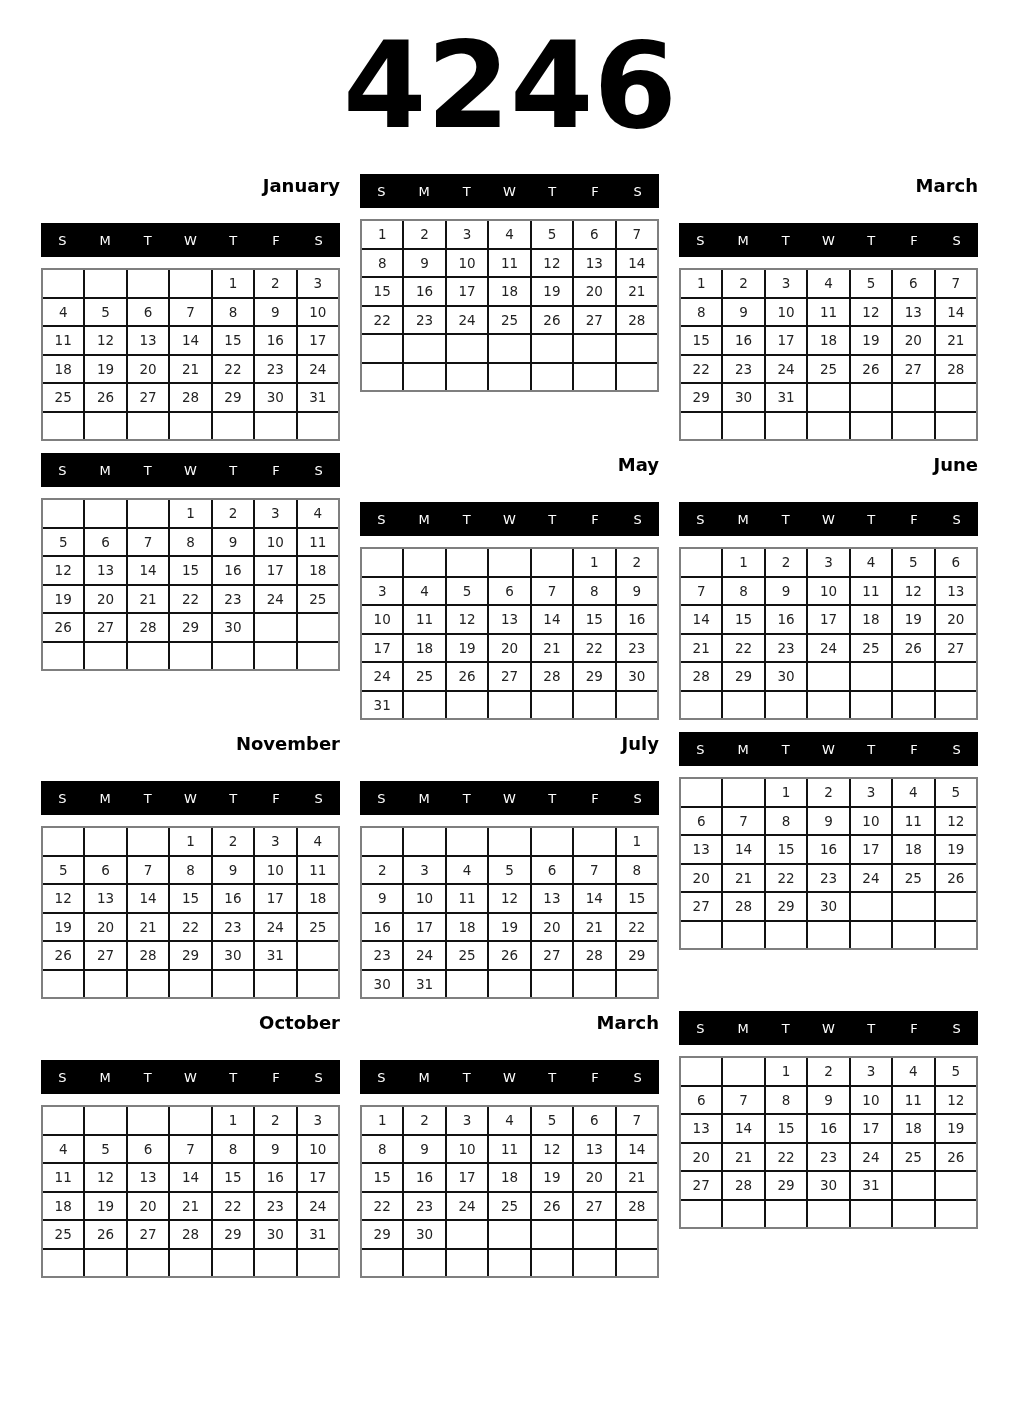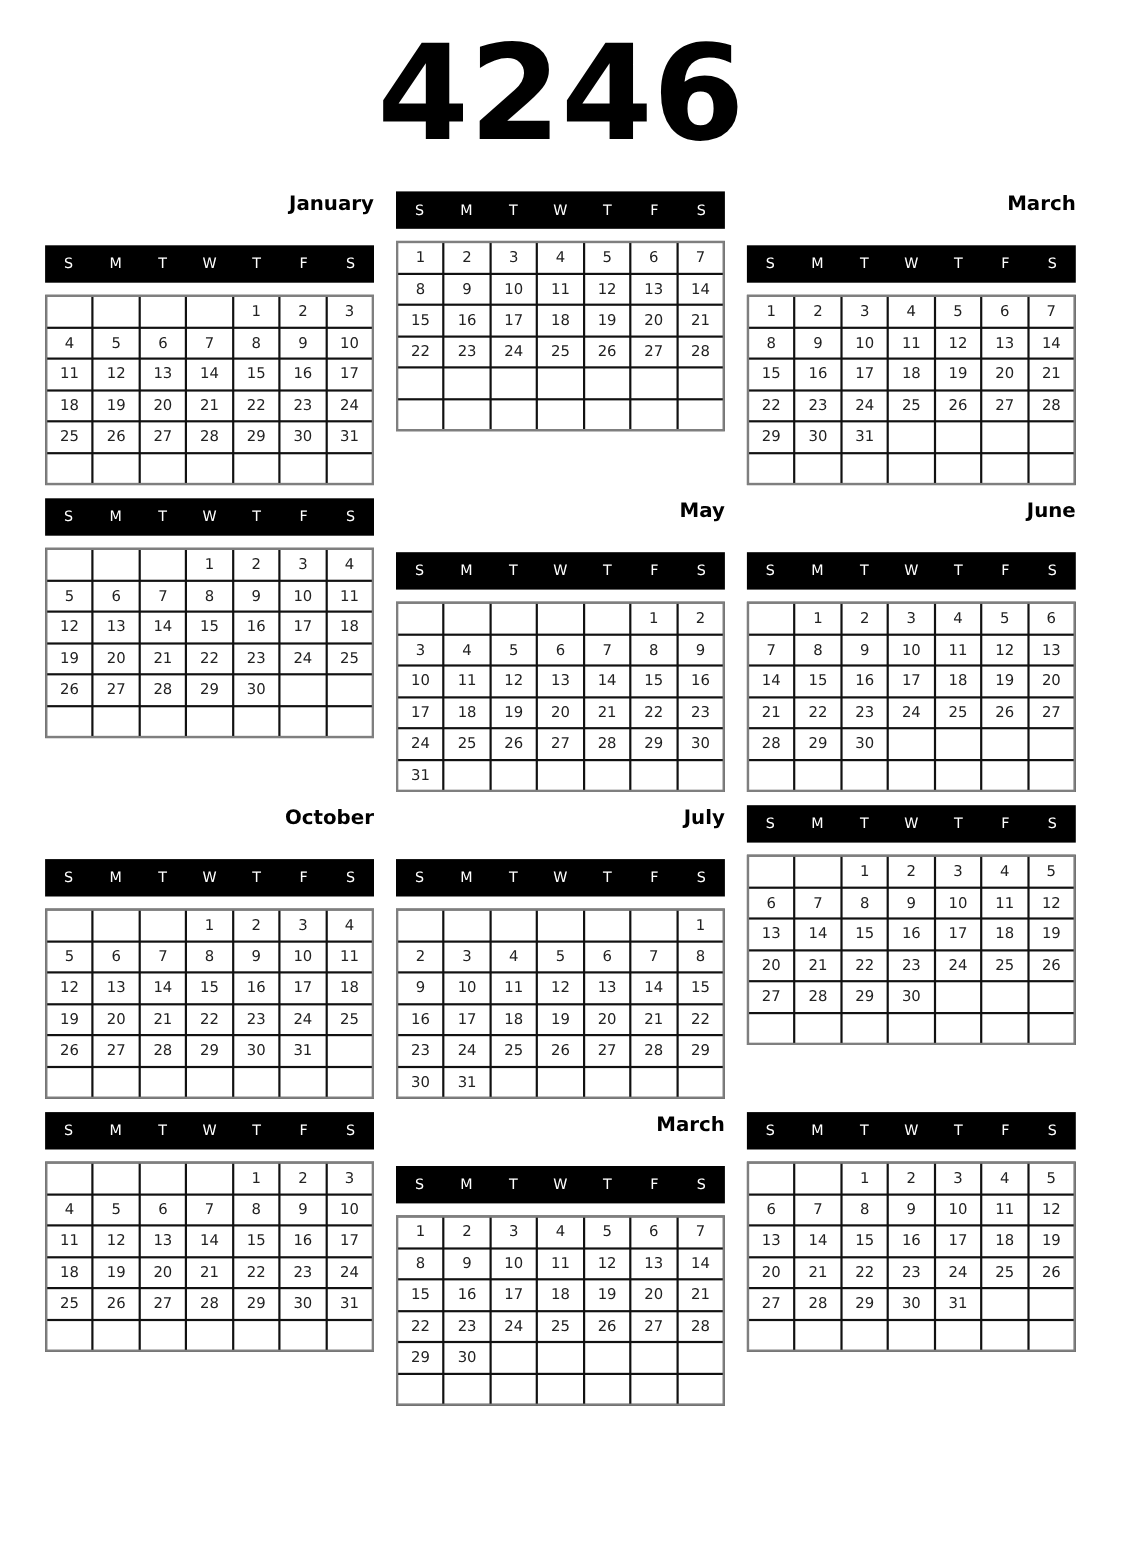--- a/index.html
+++ b/index.html
@@ -416,34 +416,205 @@
         <div class="cell"></div>
         <div class="cell"></div>
         <div class="cell"></div>
         <div class="cell"></div>
         <div class="cell"></div>
         <div class="cell"></div>
       </div>
   </div>
 
   <div class="month">
+    <div class="month-name">November</div>
+    <div class="weekdays">
+        <div class="wd">S</div>
+        <div class="wd">M</div>
+        <div class="wd">T</div>
+        <div class="wd">W</div>
+        <div class="wd">T</div>
+        <div class="wd">F</div>
+        <div class="wd">S</div>
+      </div>
+    <div class="dategrid">
+        <div class="cell"></div>
+        <div class="cell"></div>
+        <div class="cell"></div>
+        <div class="cell">1</div>
+        <div class="cell">2</div>
+        <div class="cell">3</div>
+        <div class="cell">4</div>
+        <div class="cell">5</div>
+        <div class="cell">6</div>
+        <div class="cell">7</div>
+        <div class="cell">8</div>
+        <div class="cell">9</div>
+        <div class="cell">10</div>
+        <div class="cell">11</div>
+        <div class="cell">12</div>
+        <div class="cell">13</div>
+        <div class="cell">14</div>
+        <div class="cell">15</div>
+        <div class="cell">16</div>
+        <div class="cell">17</div>
+        <div class="cell">18</div>
+        <div class="cell">19</div>
+        <div class="cell">20</div>
+        <div class="cell">21</div>
+        <div class="cell">22</div>
+        <div class="cell">23</div>
+        <div class="cell">24</div>
+        <div class="cell">25</div>
+        <div class="cell">26</div>
+        <div class="cell">27</div>
+        <div class="cell">28</div>
+        <div class="cell">29</div>
+        <div class="cell">30</div>
+        <div class="cell">31</div>
+        <div class="cell"></div>
+        <div class="cell"></div>
+        <div class="cell"></div>
+        <div class="cell"></div>
+        <div class="cell"></div>
+        <div class="cell"></div>
+        <div class="cell"></div>
+        <div class="cell"></div>
+      </div>
+  </div>
+
+  <div class="month">
+    <div class="month-name">July</div>
+    <div class="weekdays">
+        <div class="wd">S</div>
+        <div class="wd">M</div>
+        <div class="wd">T</div>
+        <div class="wd">W</div>
+        <div class="wd">T</div>
+        <div class="wd">F</div>
+        <div class="wd">S</div>
+      </div>
+    <div class="dategrid">
+        <div class="cell"></div>
+        <div class="cell"></div>
+        <div class="cell"></div>
+        <div class="cell"></div>
+        <div class="cell"></div>
+        <div class="cell"></div>
+        <div class="cell">1</div>
+        <div class="cell">2</div>
+        <div class="cell">3</div>
+        <div class="cell">4</div>
+        <div class="cell">5</div>
+        <div class="cell">6</div>
+        <div class="cell">7</div>
+        <div class="cell">8</div>
+        <div class="cell">9</div>
+        <div class="cell">10</div>
+        <div class="cell">11</div>
+        <div class="cell">12</div>
+        <div class="cell">13</div>
+        <div class="cell">14</div>
+        <div class="cell">15</div>
+        <div class="cell">16</div>
+        <div class="cell">17</div>
+        <div class="cell">18</div>
+        <div class="cell">19</div>
+        <div class="cell">20</div>
+        <div class="cell">21</div>
+        <div class="cell">22</div>
+        <div class="cell">23</div>
+        <div class="cell">24</div>
+        <div class="cell">25</div>
+        <div class="cell">26</div>
+        <div class="cell">27</div>
+        <div class="cell">28</div>
+        <div class="cell">29</div>
+        <div class="cell">30</div>
+        <div class="cell">31</div>
+        <div class="cell"></div>
+        <div class="cell"></div>
+        <div class="cell"></div>
+        <div class="cell"></div>
+        <div class="cell"></div>
+      </div>
+  </div>
+
+  <div class="month">
+    <div class="weekdays">
+        <div class="wd">S</div>
+        <div class="wd">M</div>
+        <div class="wd">T</div>
+        <div class="wd">W</div>
+        <div class="wd">T</div>
+        <div class="wd">F</div>
+        <div class="wd">S</div>
+      </div>
+    <div class="dategrid">
+        <div class="cell"></div>
+        <div class="cell"></div>
+        <div class="cell">1</div>
+        <div class="cell">2</div>
+        <div class="cell">3</div>
+        <div class="cell">4</div>
+        <div class="cell">5</div>
+        <div class="cell">6</div>
+        <div class="cell">7</div>
+        <div class="cell">8</div>
+        <div class="cell">9</div>
+        <div class="cell">10</div>
+        <div class="cell">11</div>
+        <div class="cell">12</div>
+        <div class="cell">13</div>
+        <div class="cell">14</div>
+        <div class="cell">15</div>
+        <div class="cell">16</div>
+        <div class="cell">17</div>
+        <div class="cell">18</div>
+        <div class="cell">19</div>
+        <div class="cell">20</div>
+        <div class="cell">21</div>
+        <div class="cell">22</div>
+        <div class="cell">23</div>
+        <div class="cell">24</div>
+        <div class="cell">25</div>
+        <div class="cell">26</div>
+        <div class="cell">27</div>
+        <div class="cell">28</div>
+        <div class="cell">29</div>
+        <div class="cell">30</div>
+        <div class="cell"></div>
+        <div class="cell"></div>
+        <div class="cell"></div>
+        <div class="cell"></div>
+        <div class="cell"></div>
+        <div class="cell"></div>
+        <div class="cell"></div>
+        <div class="cell"></div>
+        <div class="cell"></div>
+        <div class="cell"></div>
+      </div>
+  </div>
+
+  <div class="month">
     <div class="month-name">October</div>
     <div class="weekdays">
         <div class="wd">S</div>
         <div class="wd">M</div>
         <div class="wd">T</div>
         <div class="wd">W</div>
         <div class="wd">T</div>
         <div class="wd">F</div>
         <div class="wd">S</div>
       </div>
     <div class="dategrid">
         <div class="cell"></div>
         <div class="cell"></div>
         <div class="cell"></div>
+        <div class="cell"></div>
         <div class="cell">1</div>
         <div class="cell">2</div>
         <div class="cell">3</div>
         <div class="cell">4</div>
         <div class="cell">5</div>
         <div class="cell">6</div>
         <div class="cell">7</div>
         <div class="cell">8</div>
         <div class="cell">9</div>
         <div class="cell">10</div>
@@ -468,40 +639,91 @@
         <div class="cell">29</div>
         <div class="cell">30</div>
         <div class="cell">31</div>
         <div class="cell"></div>
         <div class="cell"></div>
         <div class="cell"></div>
         <div class="cell"></div>
         <div class="cell"></div>
         <div class="cell"></div>
         <div class="cell"></div>
-        <div class="cell"></div>
-      </div>
-  </div>
-
-  <div class="month">
-    <div class="month-name">July</div>
-    <div class="weekdays">
-        <div class="wd">S</div>
-        <div class="wd">M</div>
-        <div class="wd">T</div>
-        <div class="wd">W</div>
-        <div class="wd">T</div>
-        <div class="wd">F</div>
-        <div class="wd">S</div>
-      </div>
-    <div class="dategrid">
-        <div class="cell"></div>
-        <div class="cell"></div>
-        <div class="cell"></div>
-        <div class="cell"></div>
+      </div>
+  </div>
+
+  <div class="month">
+    <div class="month-name">March</div>
+    <div class="weekdays">
+        <div class="wd">S</div>
+        <div class="wd">M</div>
+        <div class="wd">T</div>
+        <div class="wd">W</div>
+        <div class="wd">T</div>
+        <div class="wd">F</div>
+        <div class="wd">S</div>
+      </div>
+    <div class="dategrid">
+        <div class="cell">1</div>
+        <div class="cell">2</div>
+        <div class="cell">3</div>
+        <div class="cell">4</div>
+        <div class="cell">5</div>
+        <div class="cell">6</div>
+        <div class="cell">7</div>
+        <div class="cell">8</div>
+        <div class="cell">9</div>
+        <div class="cell">10</div>
+        <div class="cell">11</div>
+        <div class="cell">12</div>
+        <div class="cell">13</div>
+        <div class="cell">14</div>
+        <div class="cell">15</div>
+        <div class="cell">16</div>
+        <div class="cell">17</div>
+        <div class="cell">18</div>
+        <div class="cell">19</div>
+        <div class="cell">20</div>
+        <div class="cell">21</div>
+        <div class="cell">22</div>
+        <div class="cell">23</div>
+        <div class="cell">24</div>
+        <div class="cell">25</div>
+        <div class="cell">26</div>
+        <div class="cell">27</div>
+        <div class="cell">28</div>
+        <div class="cell">29</div>
+        <div class="cell">30</div>
+        <div class="cell"></div>
+        <div class="cell"></div>
+        <div class="cell"></div>
+        <div class="cell"></div>
+        <div class="cell"></div>
+        <div class="cell"></div>
+        <div class="cell"></div>
+        <div class="cell"></div>
+        <div class="cell"></div>
+        <div class="cell"></div>
+        <div class="cell"></div>
+        <div class="cell"></div>
+      </div>
+  </div>
+
+  <div class="month">
+    <div class="weekdays">
+        <div class="wd">S</div>
+        <div class="wd">M</div>
+        <div class="wd">T</div>
+        <div class="wd">W</div>
+        <div class="wd">T</div>
+        <div class="wd">F</div>
+        <div class="wd">S</div>
+      </div>
+    <div class="dategrid">
         <div class="cell"></div>
         <div class="cell"></div>
         <div class="cell">1</div>
         <div class="cell">2</div>
         <div class="cell">3</div>
         <div class="cell">4</div>
         <div class="cell">5</div>
         <div class="cell">6</div>
         <div class="cell">7</div>
         <div class="cell">8</div>
@@ -526,240 +748,19 @@
         <div class="cell">27</div>
         <div class="cell">28</div>
         <div class="cell">29</div>
         <div class="cell">30</div>
         <div class="cell">31</div>
         <div class="cell"></div>
         <div class="cell"></div>
         <div class="cell"></div>
         <div class="cell"></div>
         <div class="cell"></div>
-      </div>
-  </div>
-
-  <div class="month">
-    <div class="weekdays">
-        <div class="wd">S</div>
-        <div class="wd">M</div>
-        <div class="wd">T</div>
-        <div class="wd">W</div>
-        <div class="wd">T</div>
-        <div class="wd">F</div>
-        <div class="wd">S</div>
-      </div>
-    <div class="dategrid">
-        <div class="cell"></div>
-        <div class="cell"></div>
-        <div class="cell">1</div>
-        <div class="cell">2</div>
-        <div class="cell">3</div>
-        <div class="cell">4</div>
-        <div class="cell">5</div>
-        <div class="cell">6</div>
-        <div class="cell">7</div>
-        <div class="cell">8</div>
-        <div class="cell">9</div>
-        <div class="cell">10</div>
-        <div class="cell">11</div>
-        <div class="cell">12</div>
-        <div class="cell">13</div>
-        <div class="cell">14</div>
-        <div class="cell">15</div>
-        <div class="cell">16</div>
-        <div class="cell">17</div>
-        <div class="cell">18</div>
-        <div class="cell">19</div>
-        <div class="cell">20</div>
-        <div class="cell">21</div>
-        <div class="cell">22</div>
-        <div class="cell">23</div>
-        <div class="cell">24</div>
-        <div class="cell">25</div>
-        <div class="cell">26</div>
-        <div class="cell">27</div>
-        <div class="cell">28</div>
-        <div class="cell">29</div>
-        <div class="cell">30</div>
-        <div class="cell"></div>
-        <div class="cell"></div>
-        <div class="cell"></div>
-        <div class="cell"></div>
-        <div class="cell"></div>
-        <div class="cell"></div>
-        <div class="cell"></div>
-        <div class="cell"></div>
-        <div class="cell"></div>
-        <div class="cell"></div>
-      </div>
-  </div>
-
-  <div class="month">
-    <div class="weekdays">
-        <div class="wd">S</div>
-        <div class="wd">M</div>
-        <div class="wd">T</div>
-        <div class="wd">W</div>
-        <div class="wd">T</div>
-        <div class="wd">F</div>
-        <div class="wd">S</div>
-      </div>
-    <div class="dategrid">
-        <div class="cell"></div>
-        <div class="cell"></div>
-        <div class="cell"></div>
-        <div class="cell"></div>
-        <div class="cell">1</div>
-        <div class="cell">2</div>
-        <div class="cell">3</div>
-        <div class="cell">4</div>
-        <div class="cell">5</div>
-        <div class="cell">6</div>
-        <div class="cell">7</div>
-        <div class="cell">8</div>
-        <div class="cell">9</div>
-        <div class="cell">10</div>
-        <div class="cell">11</div>
-        <div class="cell">12</div>
-        <div class="cell">13</div>
-        <div class="cell">14</div>
-        <div class="cell">15</div>
-        <div class="cell">16</div>
-        <div class="cell">17</div>
-        <div class="cell">18</div>
-        <div class="cell">19</div>
-        <div class="cell">20</div>
-        <div class="cell">21</div>
-        <div class="cell">22</div>
-        <div class="cell">23</div>
-        <div class="cell">24</div>
-        <div class="cell">25</div>
-        <div class="cell">26</div>
-        <div class="cell">27</div>
-        <div class="cell">28</div>
-        <div class="cell">29</div>
-        <div class="cell">30</div>
-        <div class="cell">31</div>
-        <div class="cell"></div>
-        <div class="cell"></div>
-        <div class="cell"></div>
-        <div class="cell"></div>
-        <div class="cell"></div>
-        <div class="cell"></div>
-        <div class="cell"></div>
-      </div>
-  </div>
-
-  <div class="month">
-    <div class="month-name">March</div>
-    <div class="weekdays">
-        <div class="wd">S</div>
-        <div class="wd">M</div>
-        <div class="wd">T</div>
-        <div class="wd">W</div>
-        <div class="wd">T</div>
-        <div class="wd">F</div>
-        <div class="wd">S</div>
-      </div>
-    <div class="dategrid">
-        <div class="cell">1</div>
-        <div class="cell">2</div>
-        <div class="cell">3</div>
-        <div class="cell">4</div>
-        <div class="cell">5</div>
-        <div class="cell">6</div>
-        <div class="cell">7</div>
-        <div class="cell">8</div>
-        <div class="cell">9</div>
-        <div class="cell">10</div>
-        <div class="cell">11</div>
-        <div class="cell">12</div>
-        <div class="cell">13</div>
-        <div class="cell">14</div>
-        <div class="cell">15</div>
-        <div class="cell">16</div>
-        <div class="cell">17</div>
-        <div class="cell">18</div>
-        <div class="cell">19</div>
-        <div class="cell">20</div>
-        <div class="cell">21</div>
-        <div class="cell">22</div>
-        <div class="cell">23</div>
-        <div class="cell">24</div>
-        <div class="cell">25</div>
-        <div class="cell">26</div>
-        <div class="cell">27</div>
-        <div class="cell">28</div>
-        <div class="cell">29</div>
-        <div class="cell">30</div>
-        <div class="cell"></div>
-        <div class="cell"></div>
-        <div class="cell"></div>
-        <div class="cell"></div>
-        <div class="cell"></div>
-        <div class="cell"></div>
-        <div class="cell"></div>
-        <div class="cell"></div>
-        <div class="cell"></div>
-        <div class="cell"></div>
-        <div class="cell"></div>
-        <div class="cell"></div>
-      </div>
-  </div>
-
-  <div class="month">
-    <div class="weekdays">
-        <div class="wd">S</div>
-        <div class="wd">M</div>
-        <div class="wd">T</div>
-        <div class="wd">W</div>
-        <div class="wd">T</div>
-        <div class="wd">F</div>
-        <div class="wd">S</div>
-      </div>
-    <div class="dategrid">
-        <div class="cell"></div>
-        <div class="cell"></div>
-        <div class="cell">1</div>
-        <div class="cell">2</div>
-        <div class="cell">3</div>
-        <div class="cell">4</div>
-        <div class="cell">5</div>
-        <div class="cell">6</div>
-        <div class="cell">7</div>
-        <div class="cell">8</div>
-        <div class="cell">9</div>
-        <div class="cell">10</div>
-        <div class="cell">11</div>
-        <div class="cell">12</div>
-        <div class="cell">13</div>
-        <div class="cell">14</div>
-        <div class="cell">15</div>
-        <div class="cell">16</div>
-        <div class="cell">17</div>
-        <div class="cell">18</div>
-        <div class="cell">19</div>
-        <div class="cell">20</div>
-        <div class="cell">21</div>
-        <div class="cell">22</div>
-        <div class="cell">23</div>
-        <div class="cell">24</div>
-        <div class="cell">25</div>
-        <div class="cell">26</div>
-        <div class="cell">27</div>
-        <div class="cell">28</div>
-        <div class="cell">29</div>
-        <div class="cell">30</div>
-        <div class="cell">31</div>
-        <div class="cell"></div>
-        <div class="cell"></div>
-        <div class="cell"></div>
-        <div class="cell"></div>
-        <div class="cell"></div>
         <div class="cell"></div>
         <div class="cell"></div>
         <div class="cell"></div>
         <div class="cell"></div>
       </div>
   </div>
 </div>
 
 </body></html>

